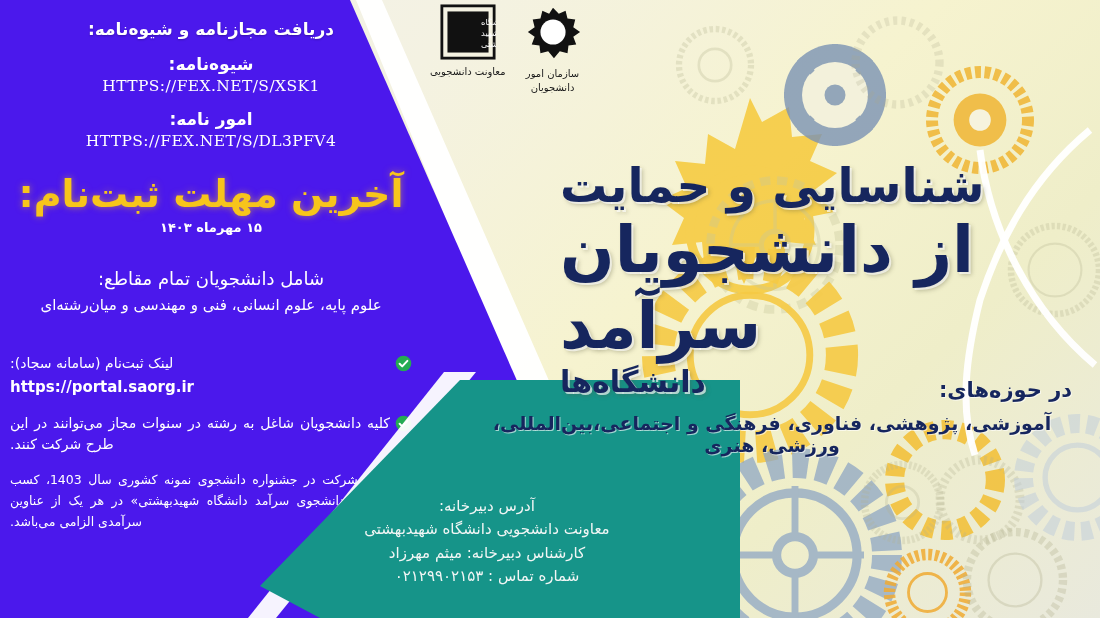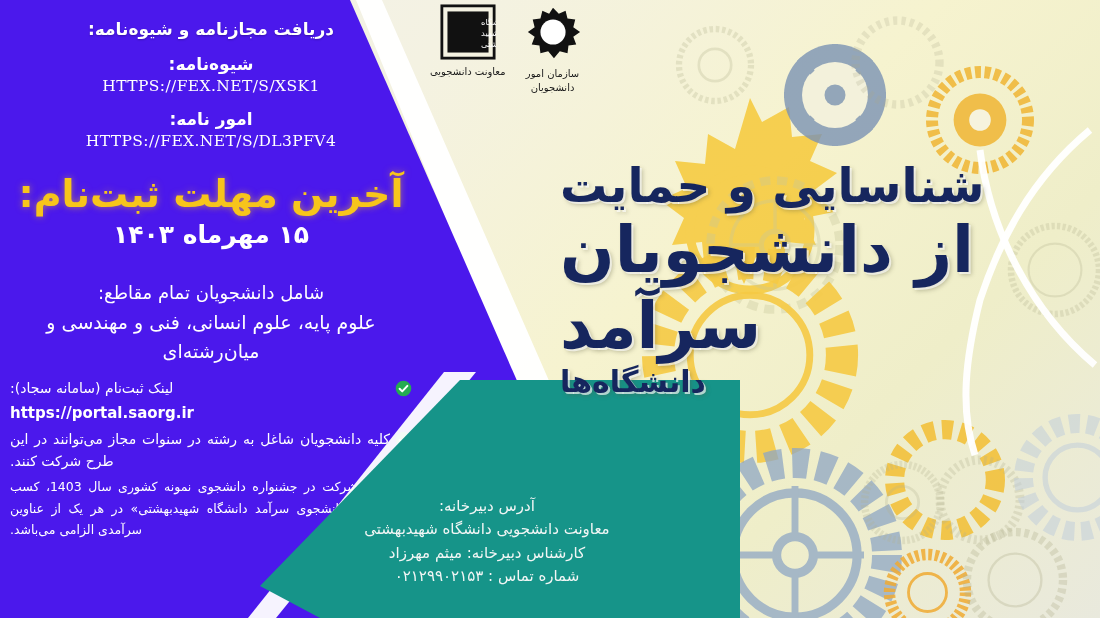--- a/index.html
+++ b/index.html
@@ -56,25 +56,25 @@
   }
   .p-sub{font-weight:bold;font-size:17px;color:#fff;margin:14px 0 2px 0;}
   .p-url{
     font-family:"DejaVu Serif","Liberation Serif",serif;
     font-size:15.5px;color:#fff;letter-spacing:.4px;margin:3px 0 0 0;direction:ltr;text-align:center;
   }
   .p-deadline{
     font-weight:bold;font-size:38px;color:#f7c51b;margin:22px 0 0 0;
     text-shadow:0 0 7px rgba(247,197,27,.55);
   }
-  .p-date{font-weight:bold;font-size:25px;color:#fff;margin:4px 0 0 0;}
+  .p-date{font-weight:bold;font-size:13px;color:#fff;margin:4px 0 0 0;}
   .p-levels-title{font-size:18px;color:#fff;margin:30px 0 0 0;line-height:1.5;}
-  .p-levels{font-size:19px;color:#fff;margin:2px 0 0 0;line-height:1.5;}
-
-  .bullets{margin-top:13px;display:flex;flex-direction:column;gap:4px;}
+  .p-levels{font-size:15px;color:#fff;margin:2px 0 0 0;line-height:1.5;}
+
+  .bullets{margin-top:36px;display:flex;flex-direction:column;gap:13px;}
   .bullet{display:flex;flex-direction:row;align-items:flex-start;gap:5px;direction:rtl;}
   .tick{flex:0 0 auto;width:17px;height:17px;margin-top:2px;}
   .btext{flex:1 1 auto;font-size:14px;line-height:1.55;color:#fff;text-align:justify;text-align-last:left;}
   .btext .lnk{
     display:block;direction:ltr;text-align:center;font-weight:bold;font-size:15px;margin-top:2px;
     font-family:"DejaVu Sans",sans-serif;
   }
   .b-small{font-size:12.5px;line-height:1.7;}
 
   
@@ -299,14 +299,18 @@
       <span class="t-phone">۰۲۱۲۹۹۰۲۱۵۳</span>
     </div>
   </div>
 
   <div class="title">
     <div class="title-line t1">شناسایی و حمایت</div>
     <div class="title-line t2">از دانشجویان سرآمد</div>
     <div class="title-line t3">دانشگاه‌ها</div>
   </div>
 
+  <div class="fields">
+    <div class="fields-head">در حوزه‌های:</div>
+    <div class="fields-body">آموزشی، پژوهشی، فناوری، فرهنگی و اجتماعی،بین‌المللی، ورزشی، هنری</div>
+  </div>
 
 </div>
 
 </body></html>

